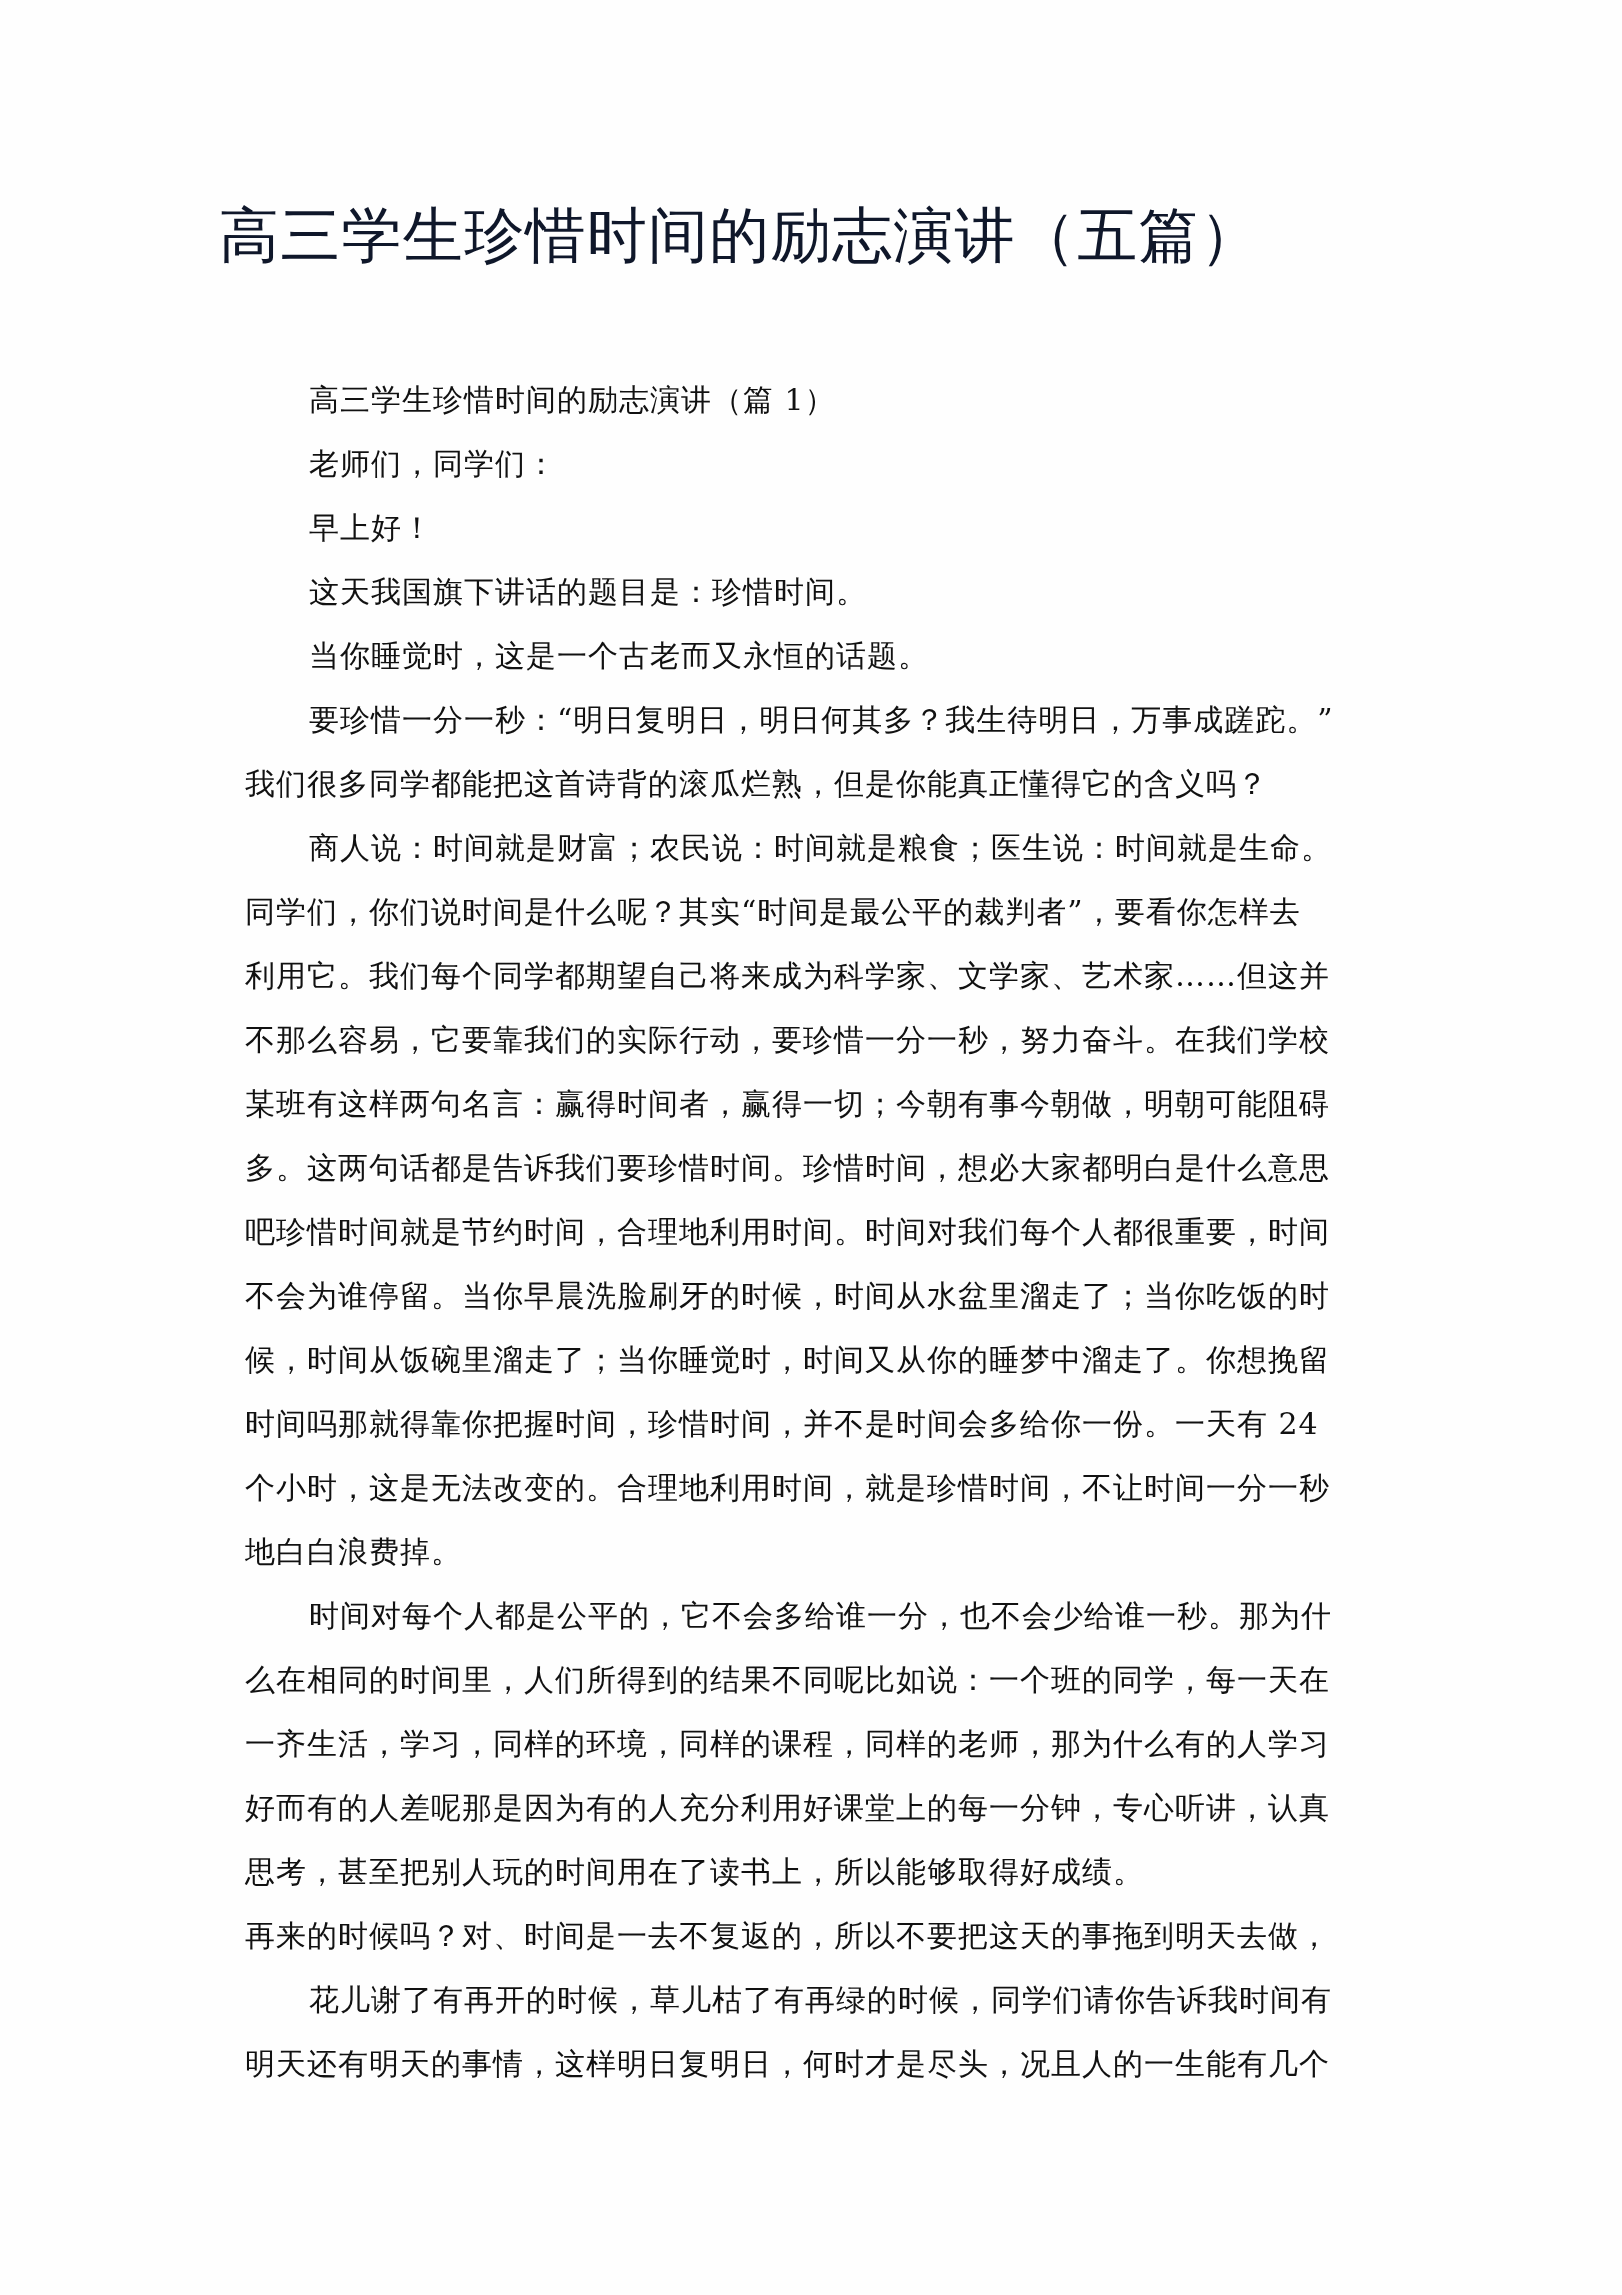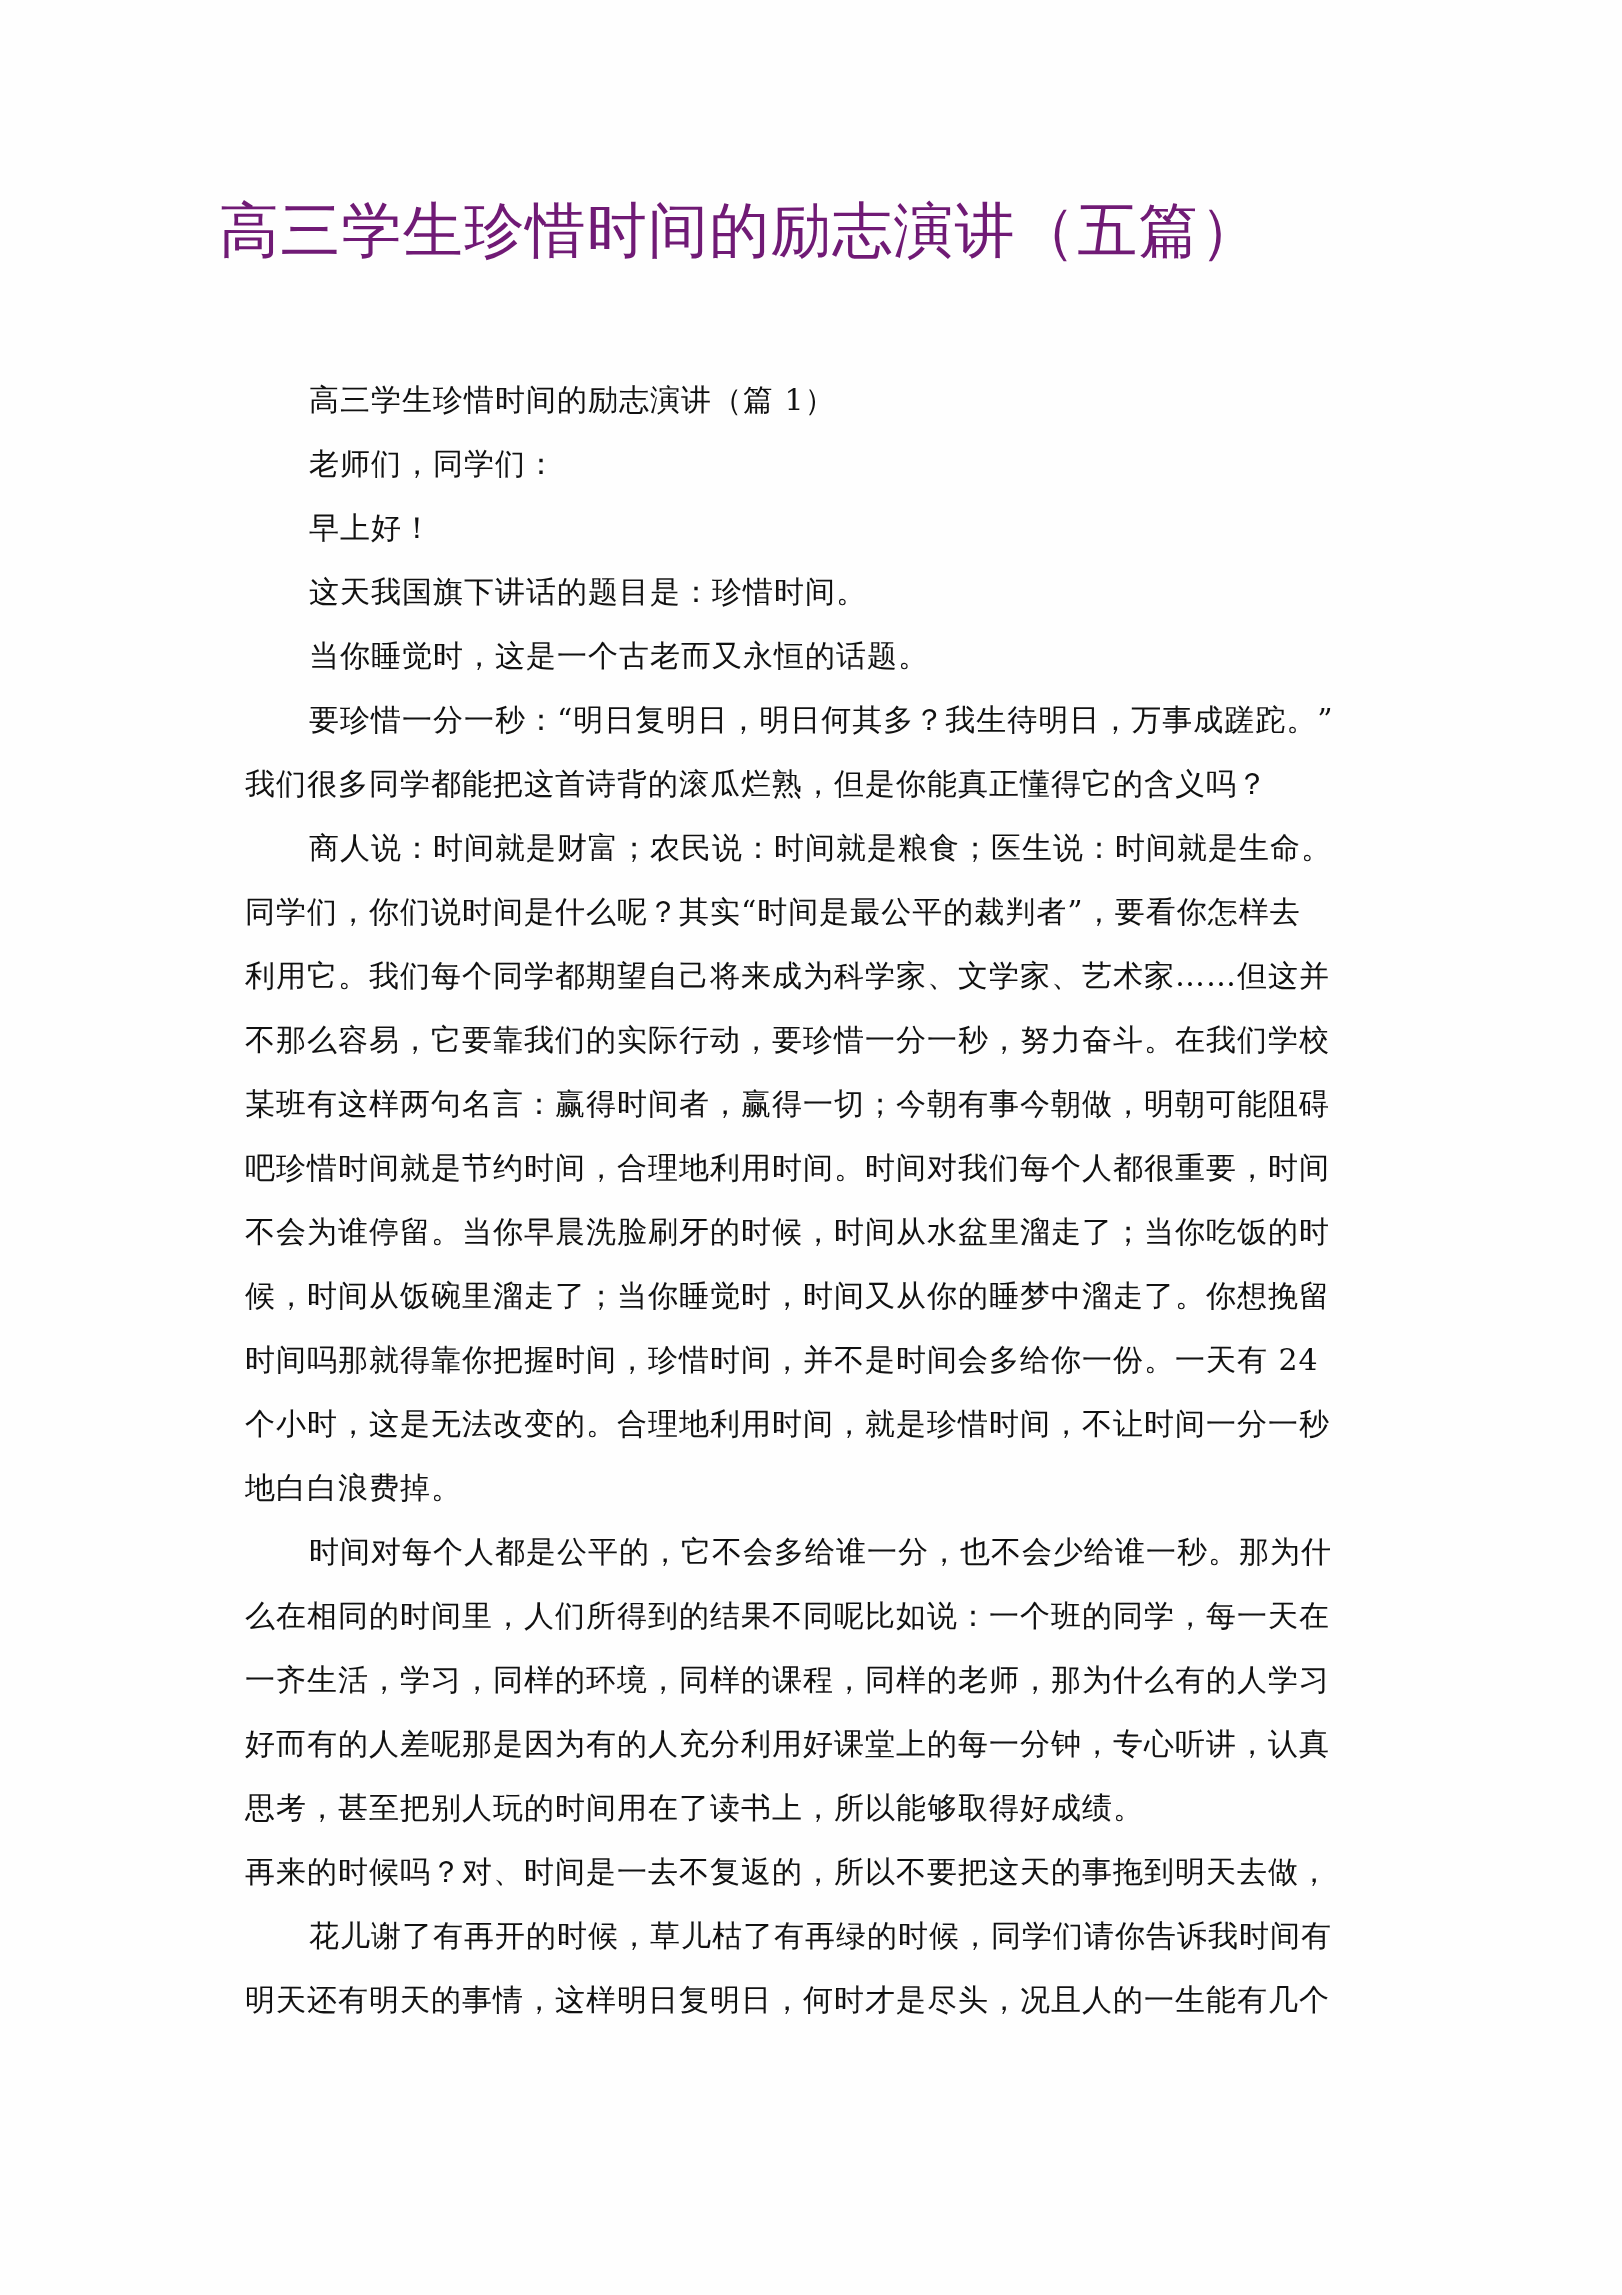--- a/index.html
+++ b/index.html
@@ -1,20 +1,20 @@
 <!DOCTYPE html>
 <html style="font-size:10.5px"><head>
 <meta charset="utf-8">
 <style>
   html, body { margin: 0; padding: 0; background: #fefefe; }
   body { width: 1623px; height: 2295px; position: relative; overflow: hidden;
          font-family: "DejaVu Serif", "Liberation Serif", serif; color: #111; }
   .page { position: absolute; left: 0; top: 0; width: 1623px; height: 2295px; }
   .title { position: absolute; left: 0; width: 1480px; top: 196px; text-align: center;
-           font-size: 60px; line-height: 79px; letter-spacing: 1.3px; color: #701a75; font-family: Liberation Mono, monospace; }
+           font-size: 60px; line-height: 79px; letter-spacing: 1.3px; color: #0f172a; }
   .body { position: absolute; left: 245px; top: 368px; width: 1132px; }
   .line { height: 64px; line-height: 64px; font-size: 30px; white-space: nowrap;
           letter-spacing: 1px; }
   .line.indent { padding-left: 64px; }
 </style>
 </head>
 <body>
 
 <div class="page">
   <div class="title">高三学生珍惜时间的励志演讲（五篇）</div>
@@ -24,20 +24,21 @@
       <div class="line indent">早上好！</div>
       <div class="line indent">这天我国旗下讲话的题目是：珍惜时间。</div>
       <div class="line indent">当你睡觉时，这是一个古老而又永恒的话题。</div>
       <div class="line indent">要珍惜一分一秒：“明日复明日，明日何其多？我生待明日，万事成蹉跎。”</div>
       <div class="line">我们很多同学都能把这首诗背的滚瓜烂熟，但是你能真正懂得它的含义吗？</div>
       <div class="line indent">商人说：时间就是财富；农民说：时间就是粮食；医生说：时间就是生命。</div>
       <div class="line">同学们，你们说时间是什么呢？其实“时间是最公平的裁判者”，要看你怎样去</div>
       <div class="line">利用它。我们每个同学都期望自己将来成为科学家、文学家、艺术家……但这并</div>
       <div class="line">不那么容易，它要靠我们的实际行动，要珍惜一分一秒，努力奋斗。在我们学校</div>
       <div class="line">某班有这样两句名言：赢得时间者，赢得一切；今朝有事今朝做，明朝可能阻碍</div>
+      <div class="line">多。这两句话都是告诉我们要珍惜时间。珍惜时间，想必大家都明白是什么意思</div>
       <div class="line">吧珍惜时间就是节约时间，合理地利用时间。时间对我们每个人都很重要，时间</div>
       <div class="line">不会为谁停留。当你早晨洗脸刷牙的时候，时间从水盆里溜走了；当你吃饭的时</div>
       <div class="line">候，时间从饭碗里溜走了；当你睡觉时，时间又从你的睡梦中溜走了。你想挽留</div>
       <div class="line">时间吗那就得靠你把握时间，珍惜时间，并不是时间会多给你一份。一天有 24</div>
       <div class="line">个小时，这是无法改变的。合理地利用时间，就是珍惜时间，不让时间一分一秒</div>
       <div class="line">地白白浪费掉。</div>
       <div class="line indent">时间对每个人都是公平的，它不会多给谁一分，也不会少给谁一秒。那为什</div>
       <div class="line">么在相同的时间里，人们所得到的结果不同呢比如说：一个班的同学，每一天在</div>
       <div class="line">一齐生活，学习，同样的环境，同样的课程，同样的老师，那为什么有的人学习</div>
       <div class="line">好而有的人差呢那是因为有的人充分利用好课堂上的每一分钟，专心听讲，认真</div>

